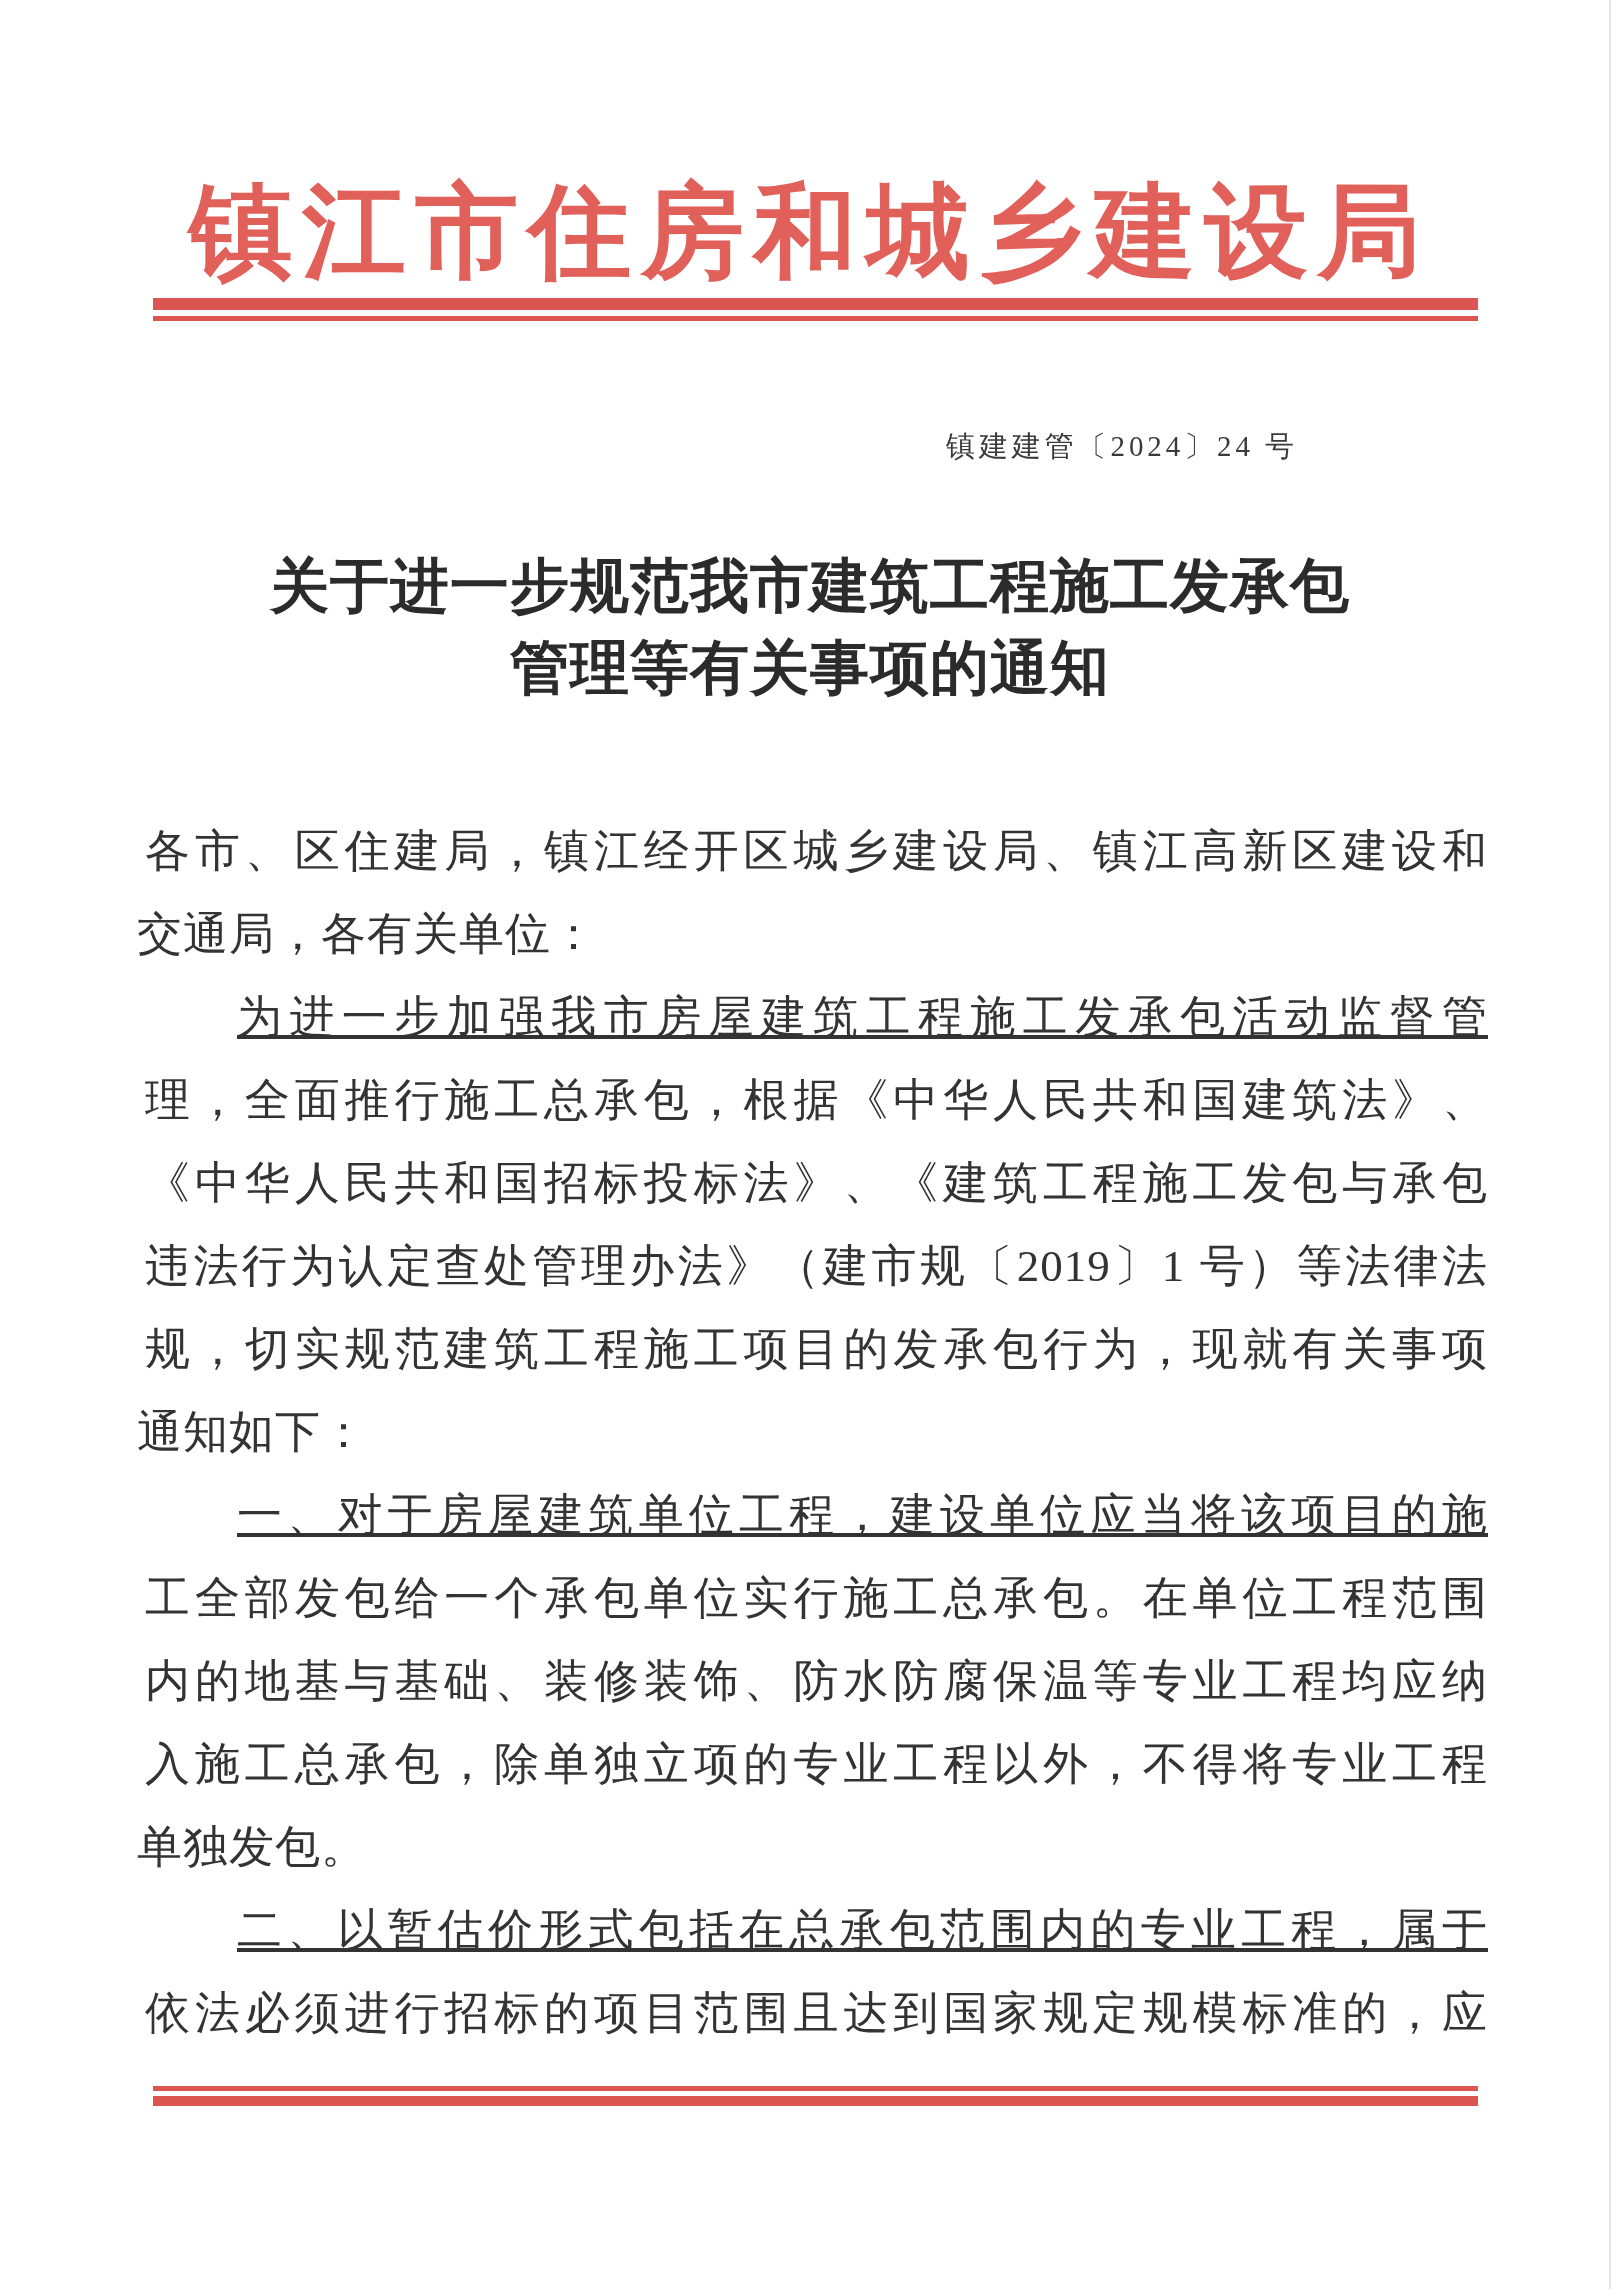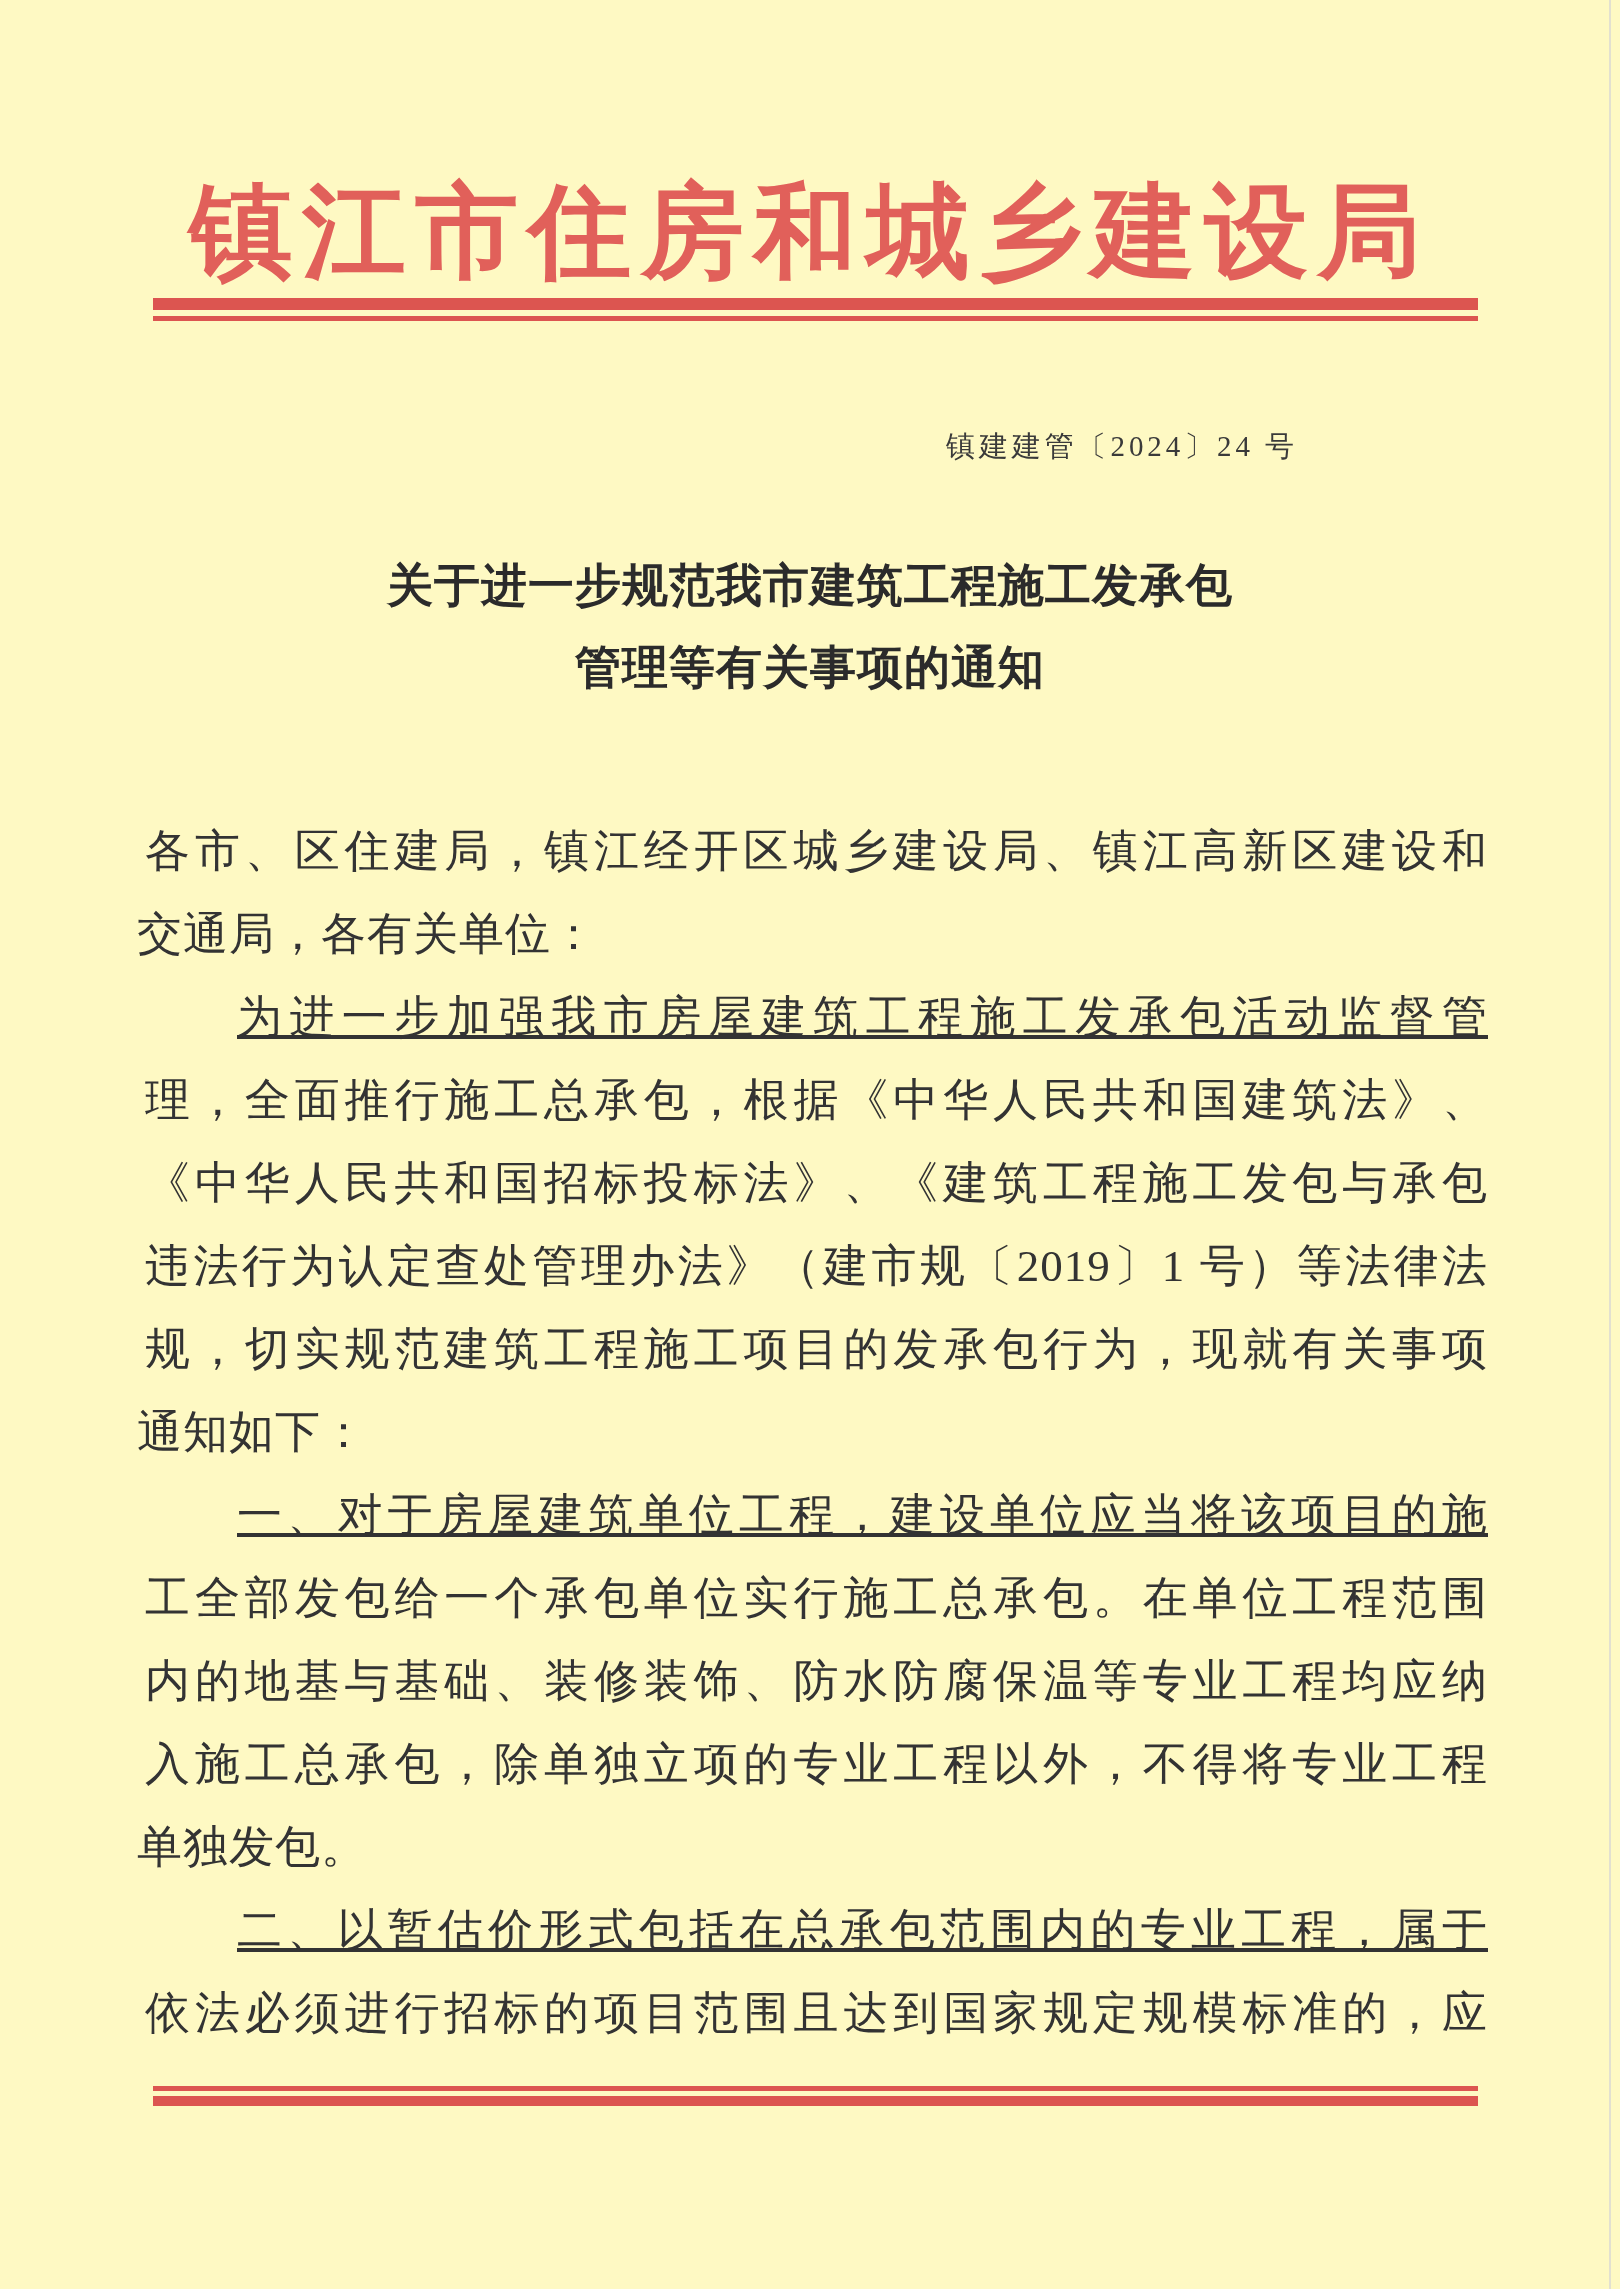--- a/index.html
+++ b/index.html
@@ -6,21 +6,21 @@
     margin: 0;
     padding: 0;
     background: #e9e9e9;
     font-family: "Liberation Serif", "DejaVu Serif", serif;
   }
   .page {
     position: relative;
     width: 1620px;
     height: 2290px;
     margin: 0 auto;
-    background: #fef9c3;
+    background: #ffffff;
     overflow: hidden;
     color: #2f2f2f;
   }
   
   .scan-edge {
     position: absolute;
     top: 0;
     bottom: 0;
     left: 1609px;
     width: 2px;
@@ -62,21 +62,21 @@
     white-space: nowrap;
   }
   
   .doc-title {
     position: absolute;
     top: 545px;
     left: 0;
     width: 100%;
     text-align: center;
     font-weight: 700;
-    font-size: 46px;
+    font-size: 59px;
     line-height: 82px;
     letter-spacing: 1px;
     color: #2b2b2b;
   }
   
   .body-text {
     position: absolute;
     top: 810px;
     left: 137px;
     width: 1351px;

